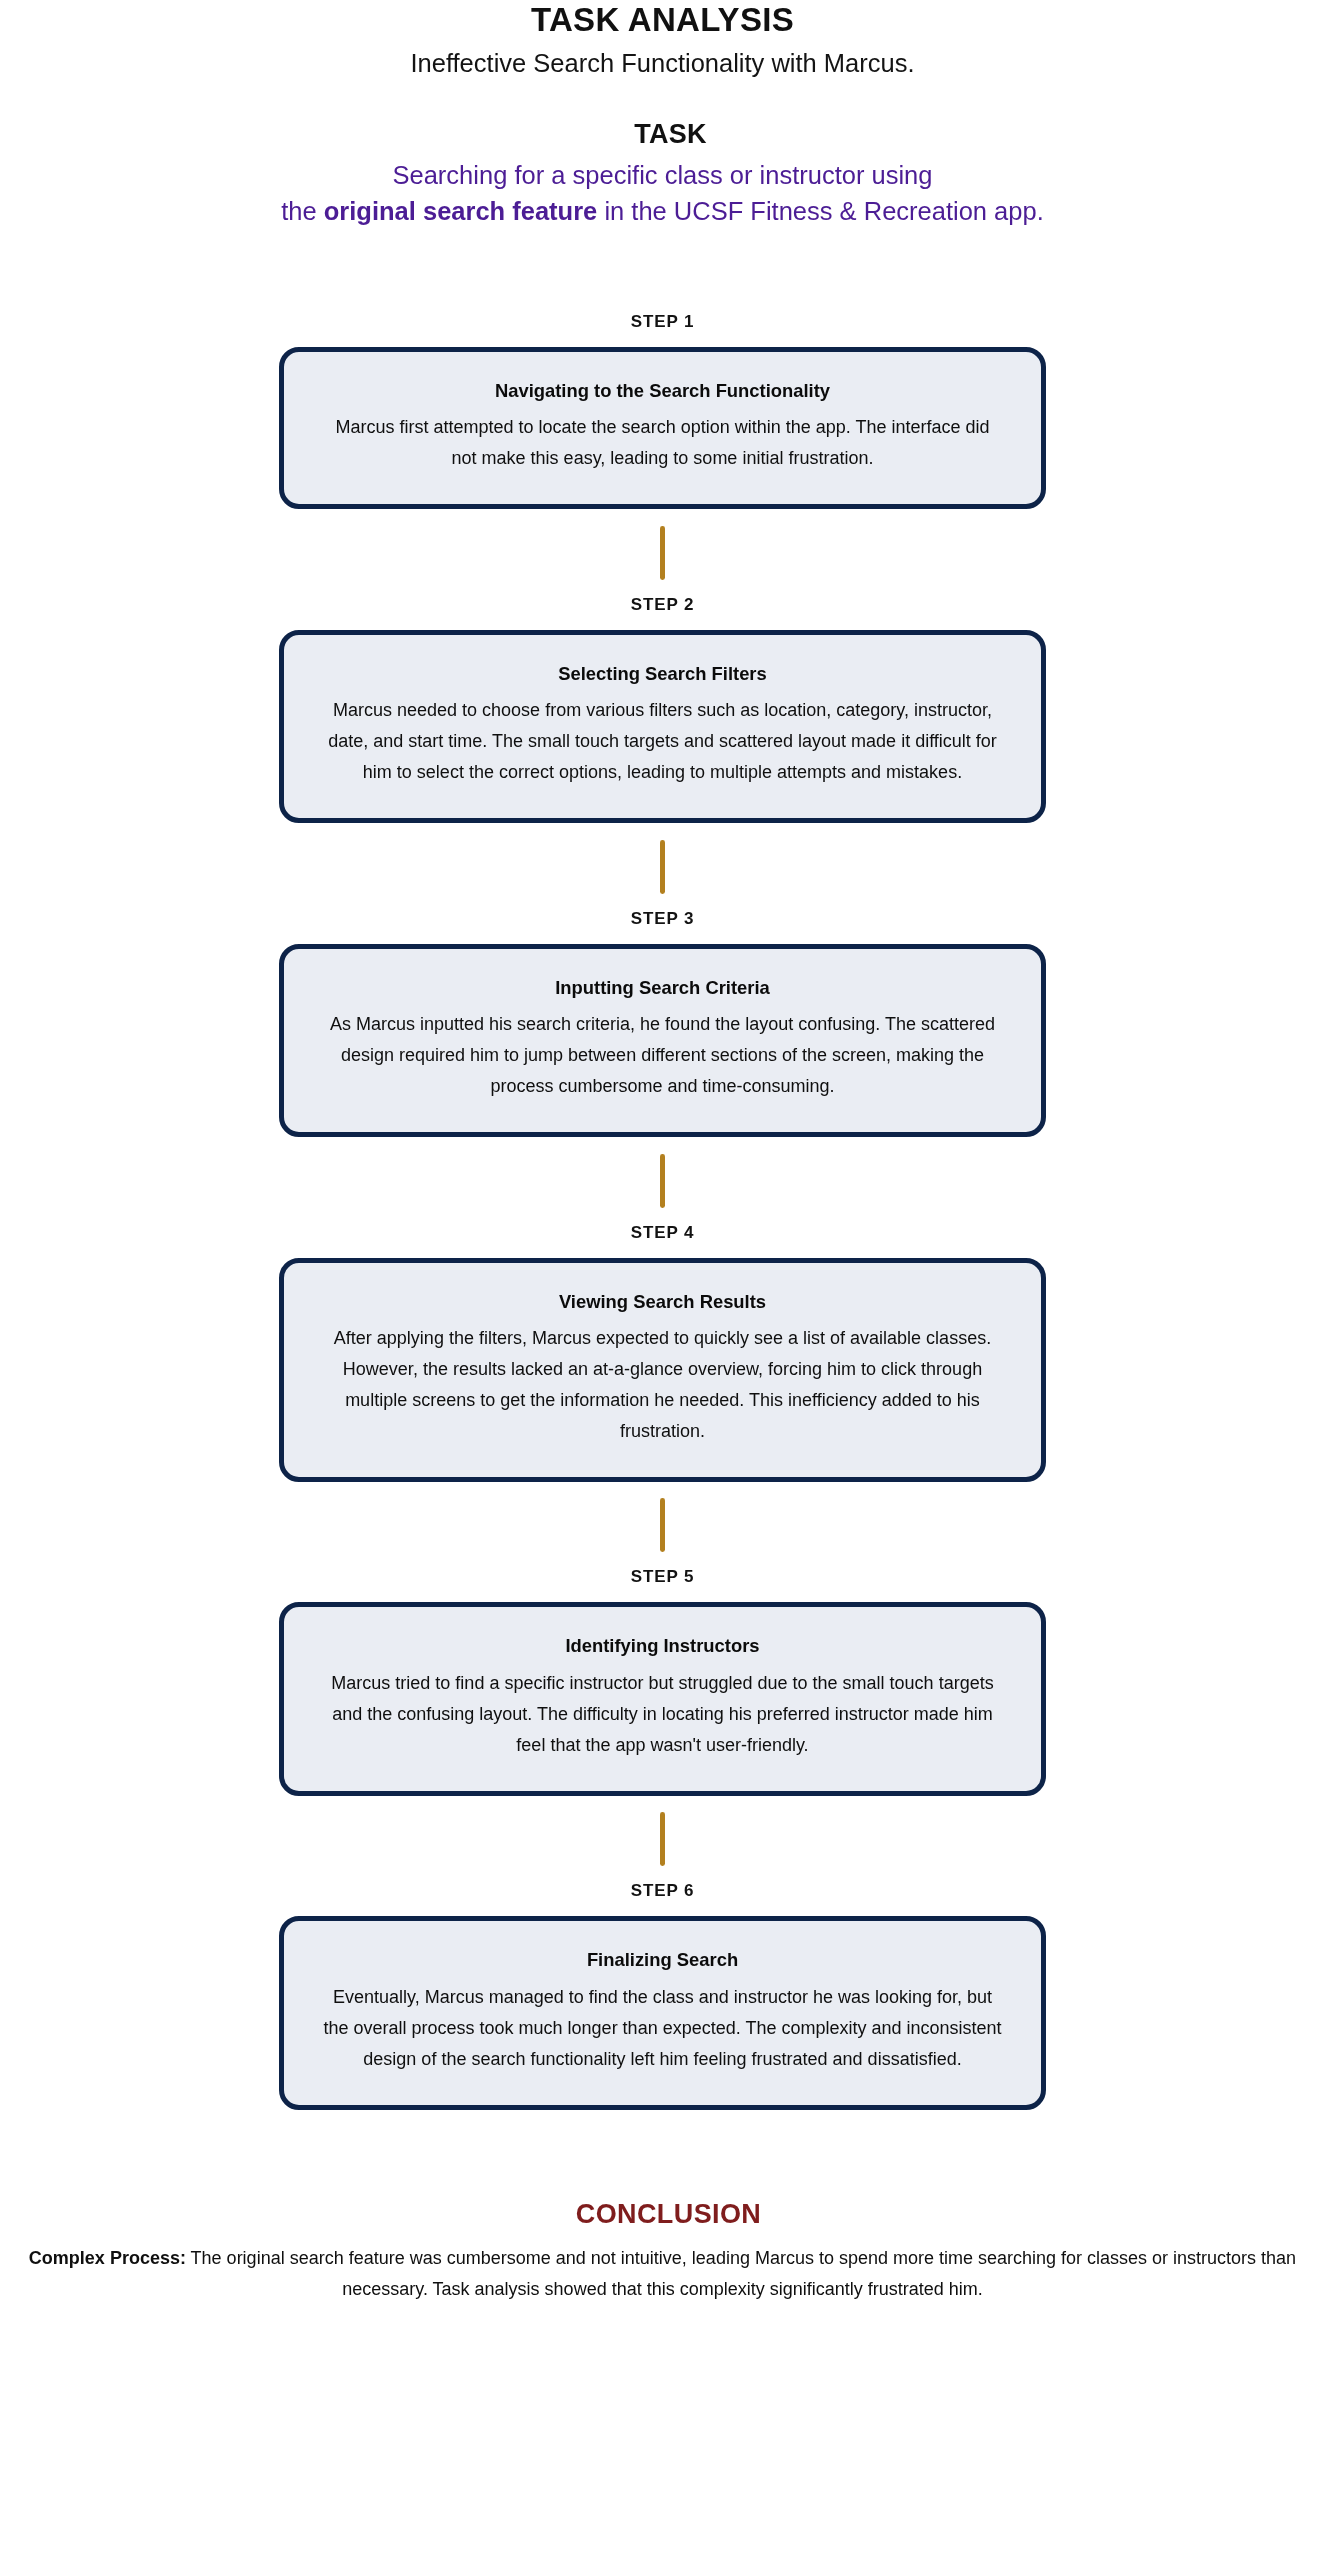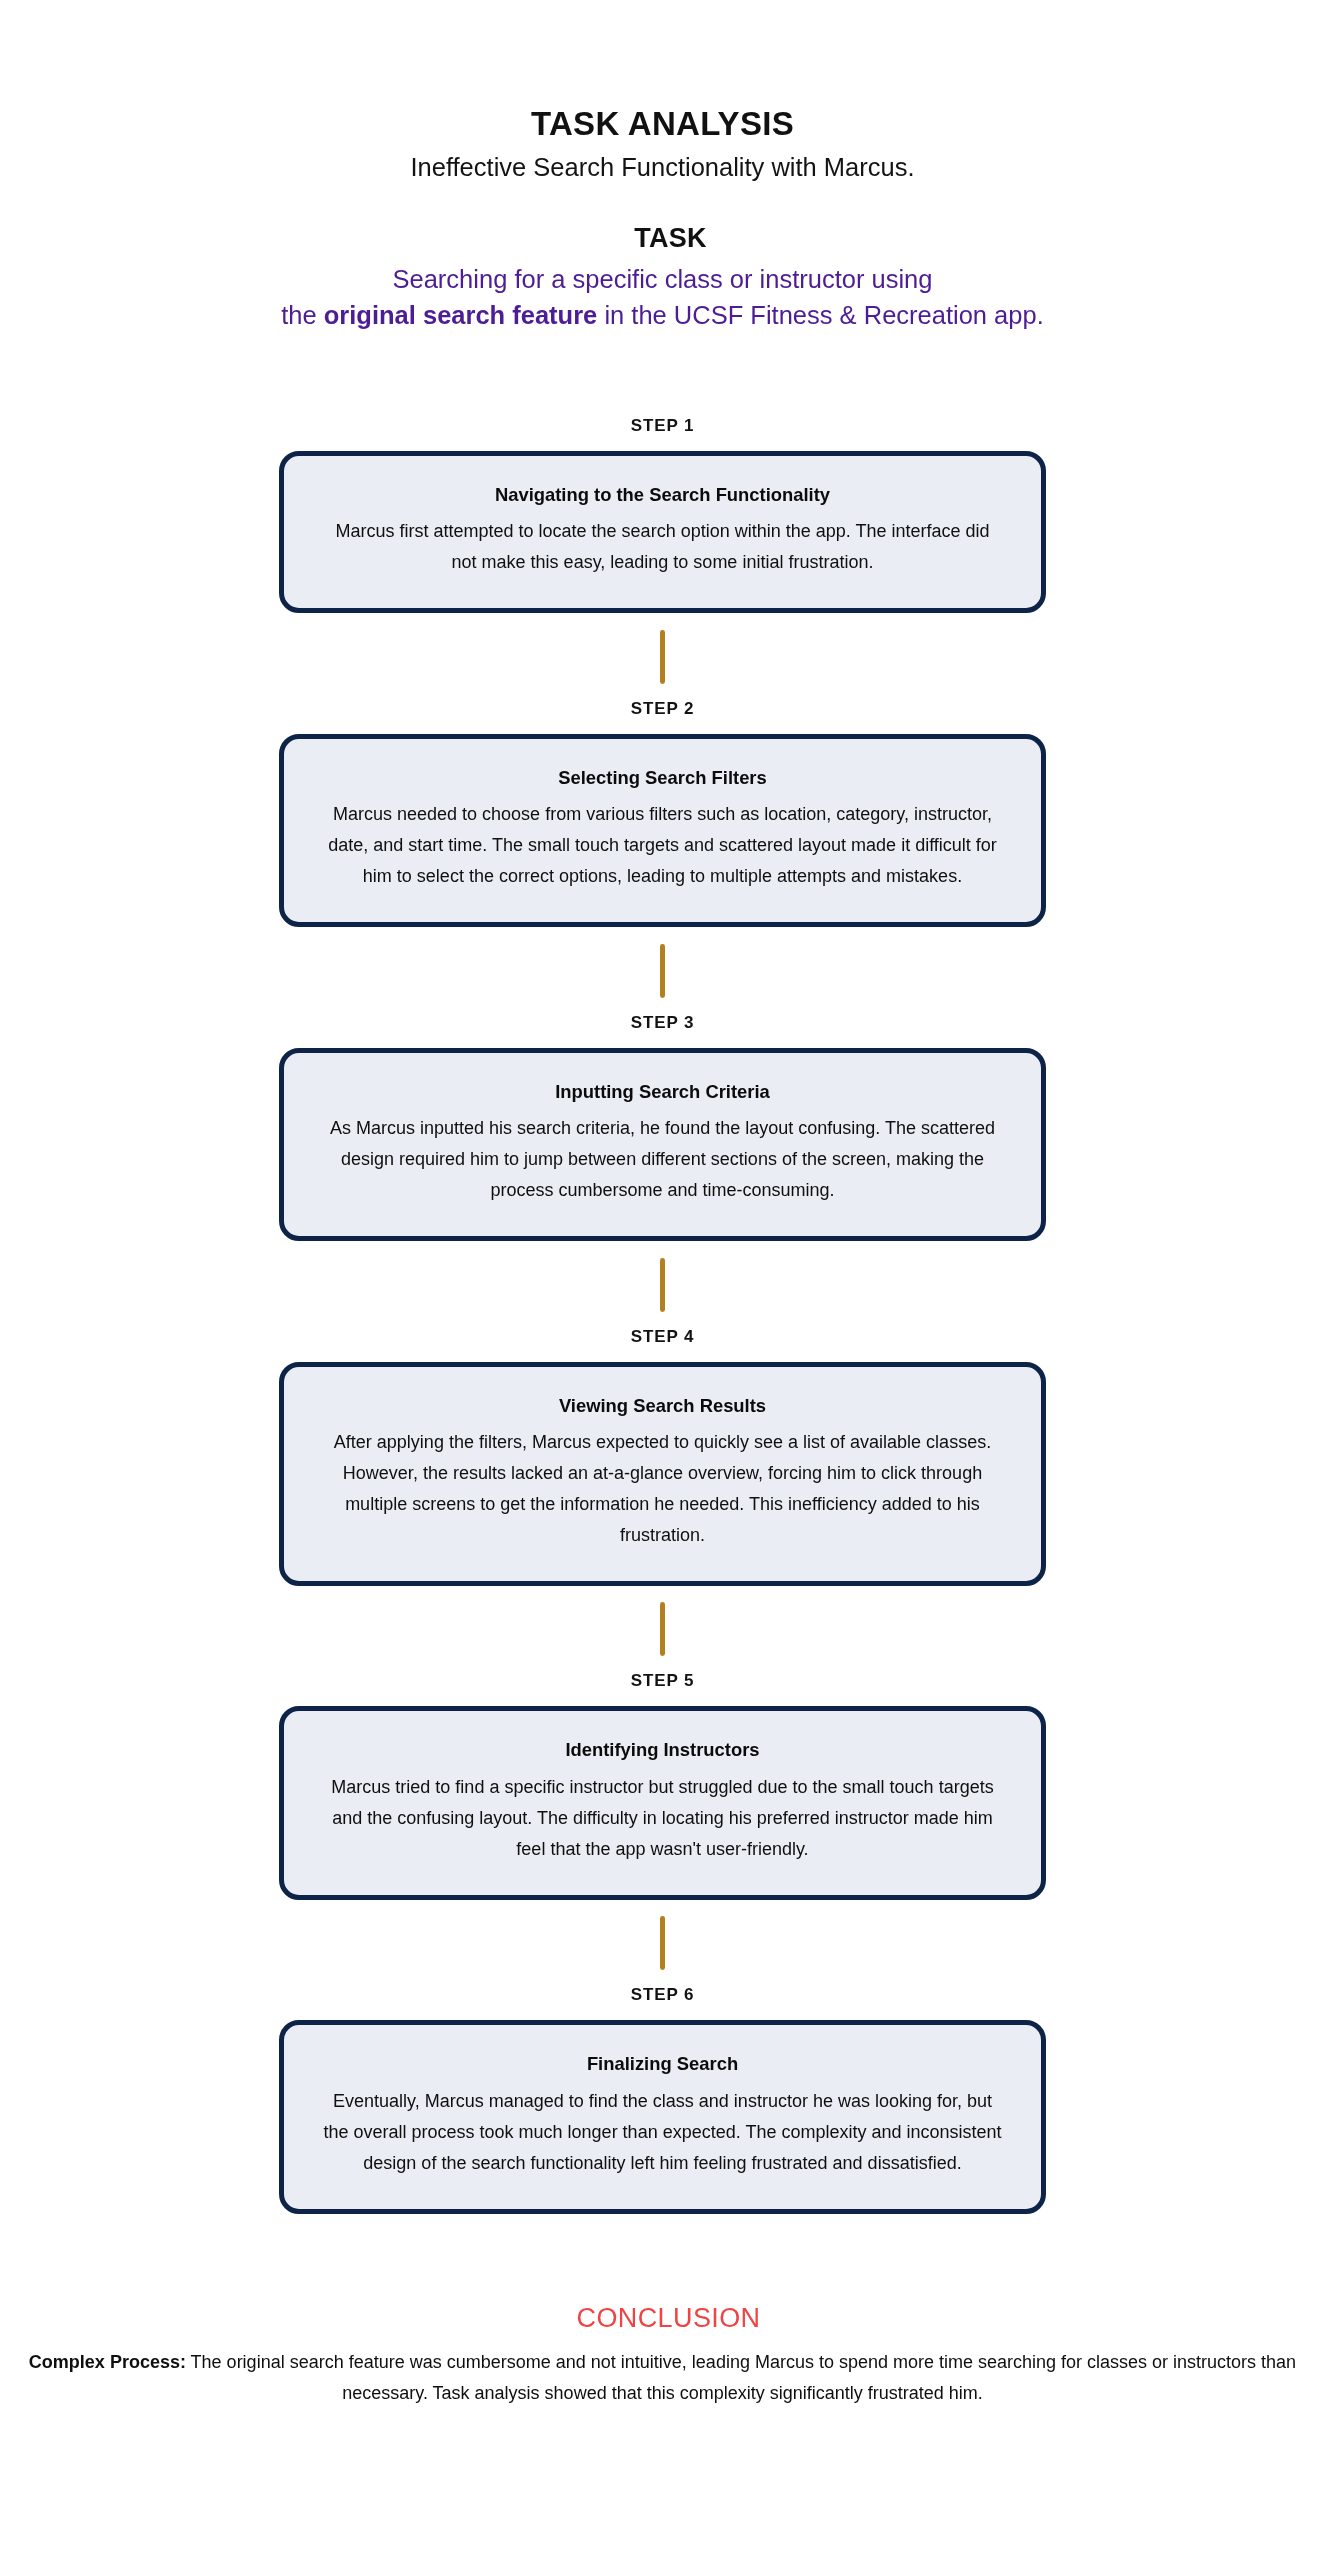--- a/index.html
+++ b/index.html
@@ -21,21 +21,20 @@
     width: 1325px;
     min-height: 2576px;
     box-sizing: border-box;
     padding: 0;
     background: #ffffff;
   }
 
   
   .header {
     text-align: center;
-    padding-top: 104px;
   }
   .main-title {
     font-size: 33px;
     font-weight: 700;
     letter-spacing: 0.3px;
     color: #111111;
     margin: 0 0 6px 0;
     line-height: 1.2;
   }
   .subtitle {
@@ -128,23 +127,23 @@
   }
 
   
   .conclusion {
     text-align: center;
     margin-top: 89px;
     padding-bottom: 71px;
   }
   .conclusion-title {
     font-size: 27px;
-    font-weight: 400;
+    font-weight: 700;
     letter-spacing: 0.4px;
-    color: #ef4444;
+    color: #7f1d1d;
     margin: 0 0 13px 0;
     padding-left: 12px;
   }
   .conclusion-text {
     font-size: 18px;
     font-weight: 400;
     color: #0f0f0f;
     line-height: 1.73;
     margin: 0;
   }

